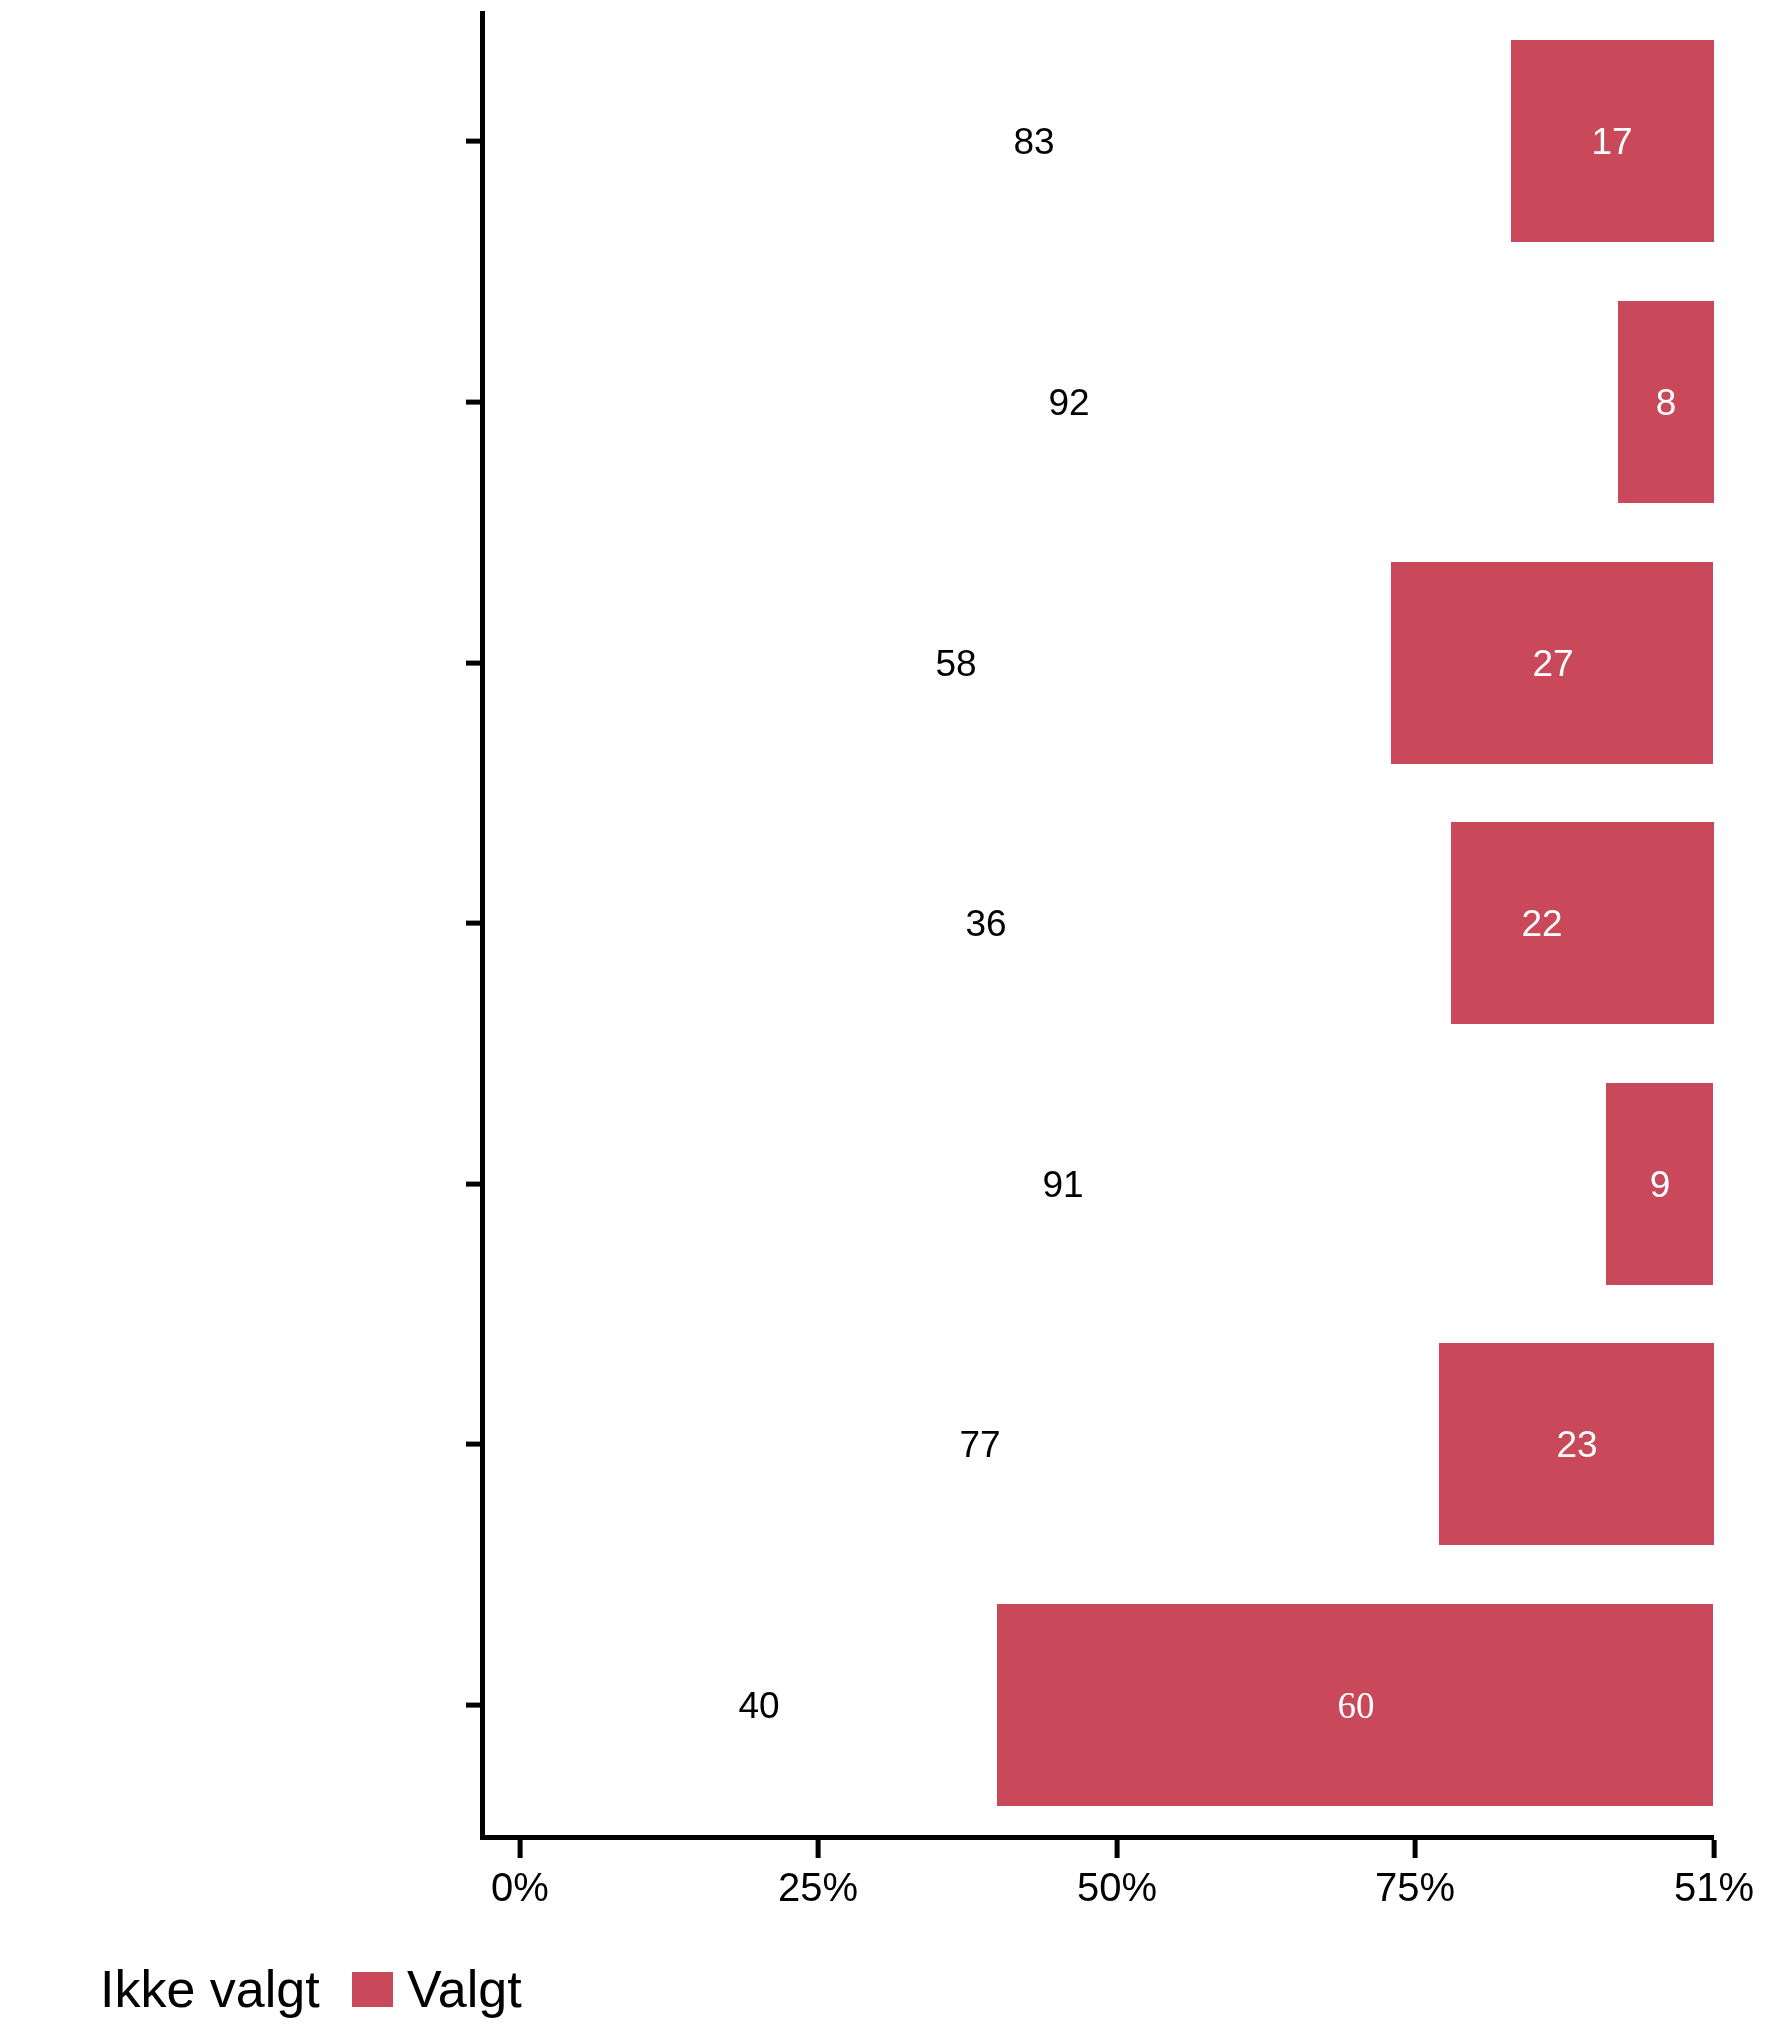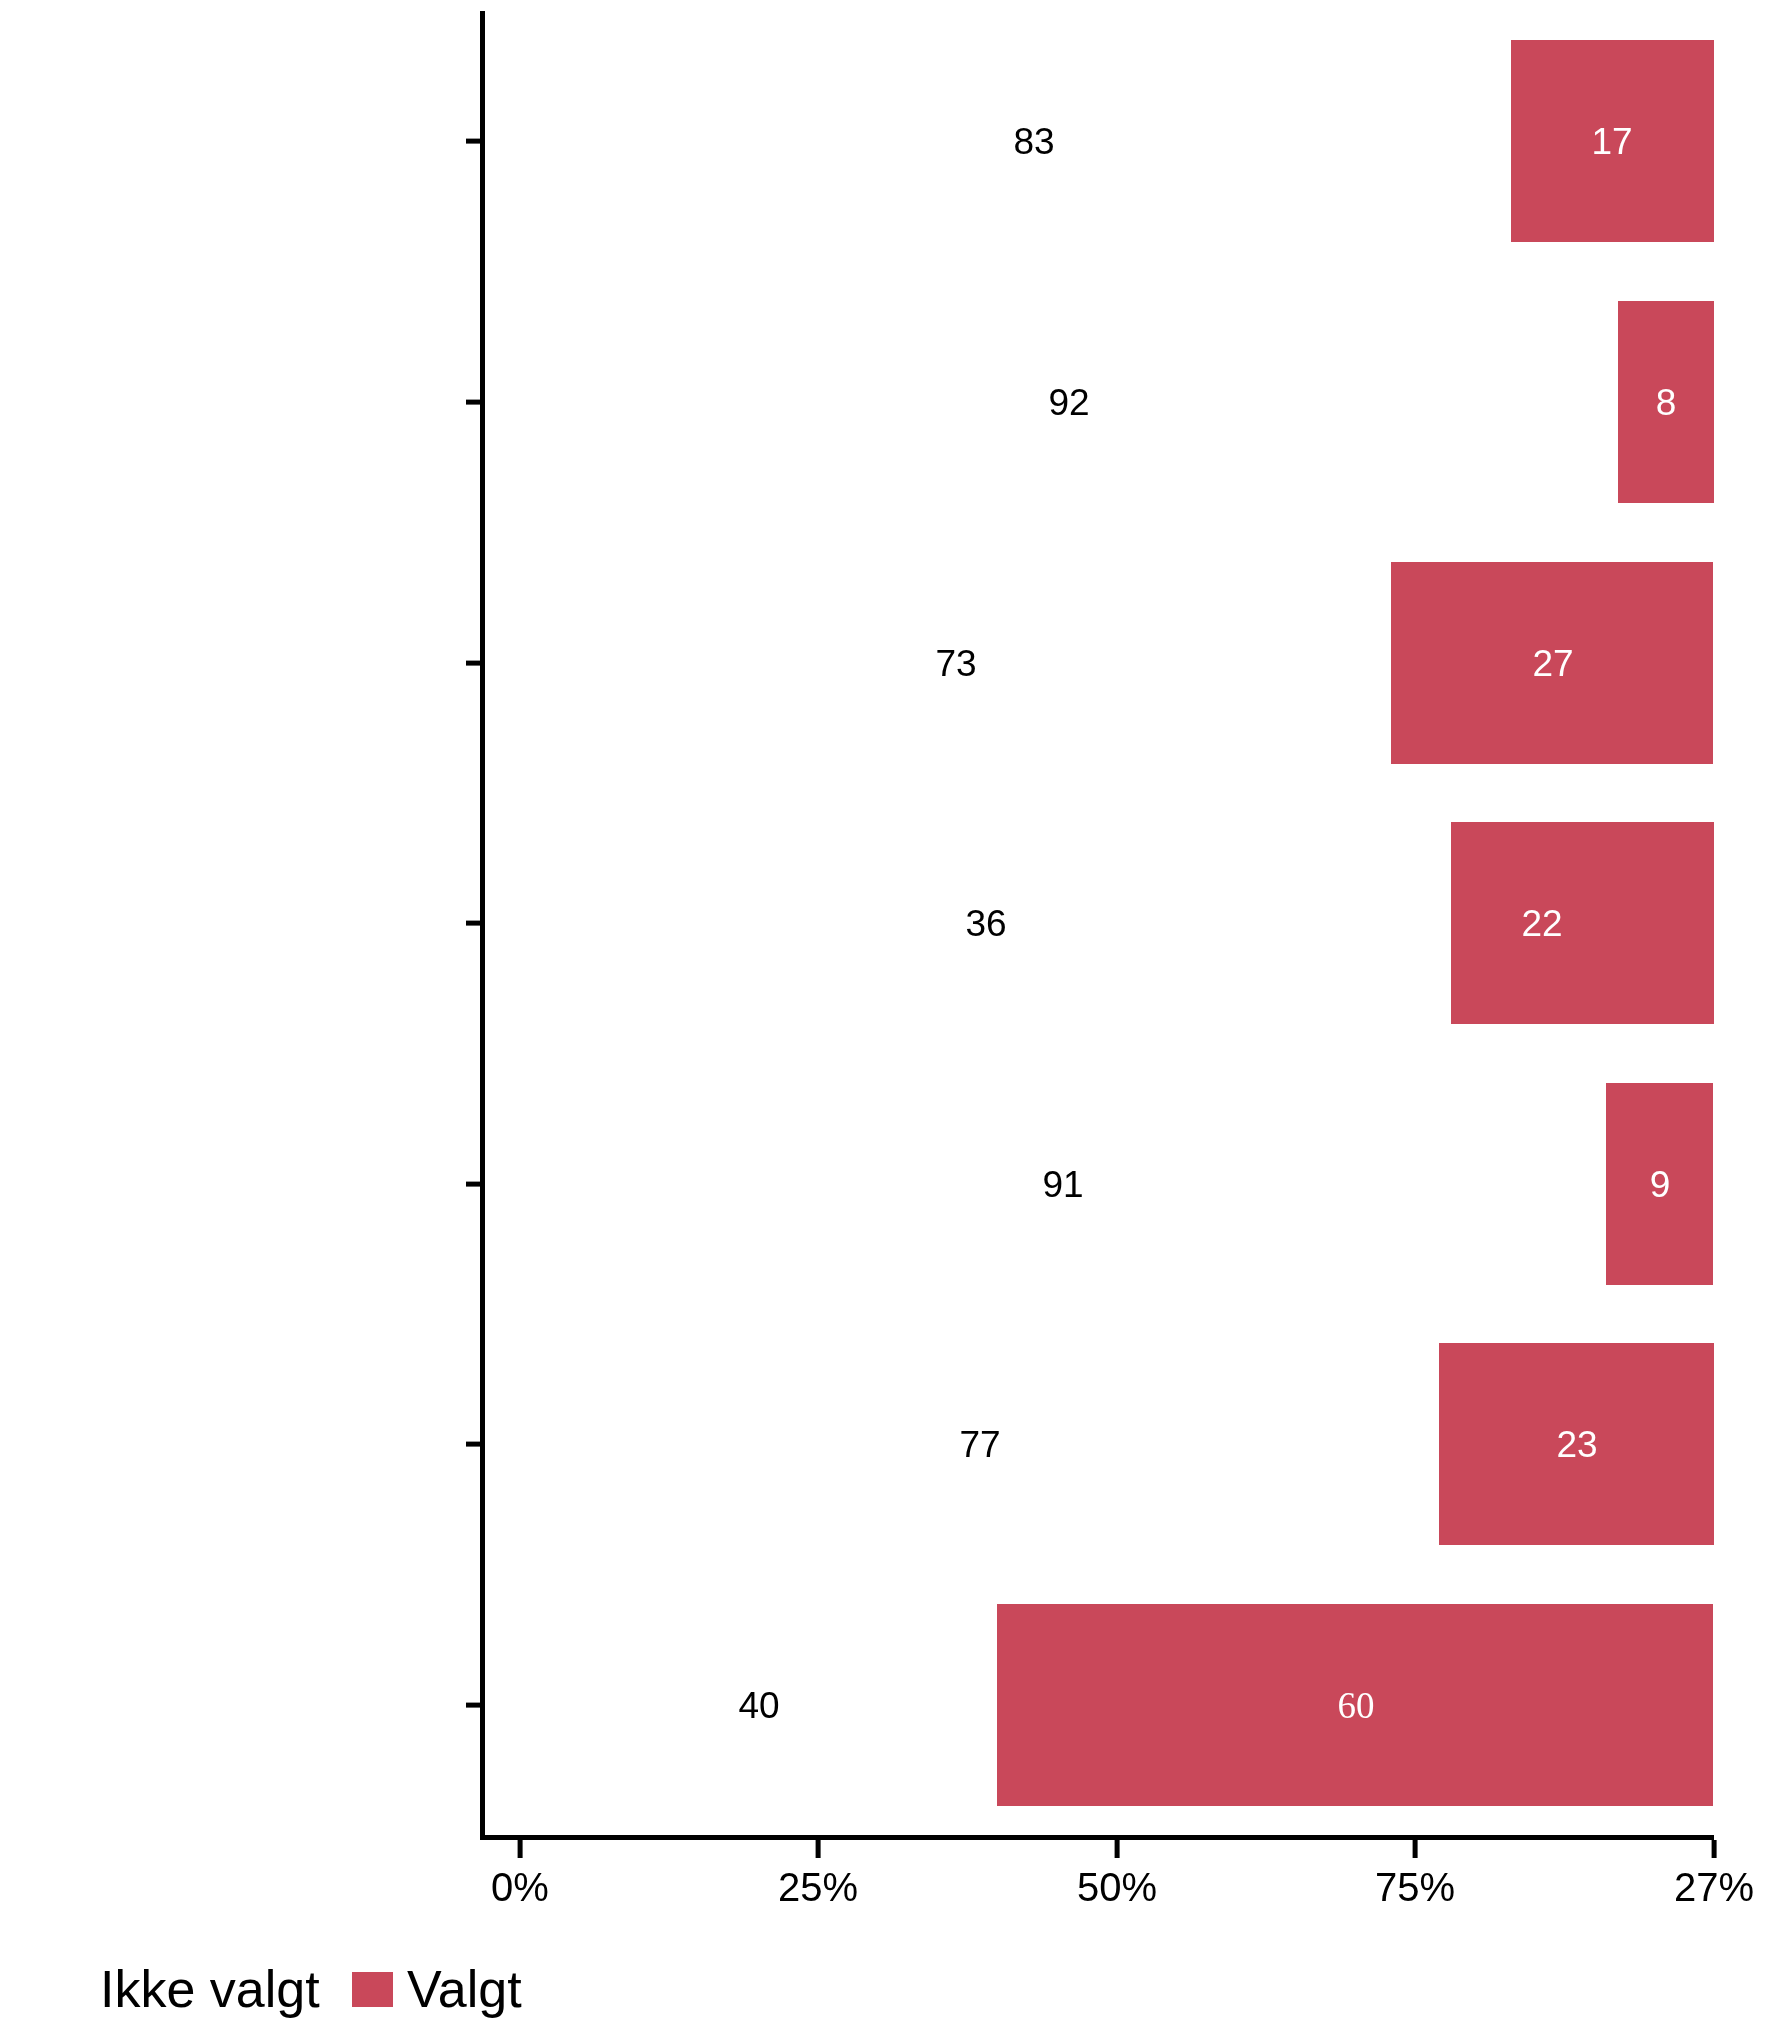--- a/index.html
+++ b/index.html
@@ -159,21 +159,21 @@
           <span class="rest-label" style="left: 554px; top: 101px;">83</span>
         </div>
         <div class="row" style="top: 290px; height: 202px;">
           <div class="bar" style="left: 1138px; width: 96px; background: rgb(201, 72, 90);"></div>
           <span class="bar-label" style="left: 1186px; top: 101px;">8</span>
           <span class="rest-label" style="left: 589px; top: 101px;">92</span>
         </div>
         <div class="row" style="top: 551px; height: 202px;">
           <div class="bar" style="left: 911px; width: 322px; background: rgb(201, 72, 90);"></div>
           <span class="bar-label" style="left: 1073px; top: 101px;">27</span>
-          <span class="rest-label" style="left: 476px; top: 101px;">73</span>
+          <span class="rest-label" style="left: 476px; top: 101px;">58</span>
         </div>
         <div class="row" style="top: 811px; height: 202px;">
           <div class="bar" style="left: 971px; width: 263px; background: rgb(201, 72, 90);"></div>
           <span class="bar-label" style="left: 1062px; top: 101px;">22</span>
           <span class="rest-label" style="left: 506px; top: 101px;">36</span>
         </div>
         <div class="row" style="top: 1072px; height: 202px;">
           <div class="bar" style="left: 1126px; width: 107px; background: rgb(201, 72, 90);"></div>
           <span class="bar-label" style="left: 1180px; top: 101px;">9</span>
           <span class="rest-label" style="left: 583px; top: 101px;">91</span>
@@ -192,21 +192,21 @@
     <div id="xticks-container">
         <div class="x-tick-mark" style="left: 40px;"></div>
         <div class="x-tick-label" style="left: 40px;">0%</div>
         <div class="x-tick-mark" style="left: 338px;"></div>
         <div class="x-tick-label" style="left: 338px;">25%</div>
         <div class="x-tick-mark" style="left: 637px;"></div>
         <div class="x-tick-label" style="left: 637px;">50%</div>
         <div class="x-tick-mark" style="left: 935px;"></div>
         <div class="x-tick-label" style="left: 935px;">75%</div>
         <div class="x-tick-mark" style="left: 1234px;"></div>
-        <div class="x-tick-label" style="left: 1234px;">27%</div>
+        <div class="x-tick-label" style="left: 1234px;">51%</div>
       </div>
   <div class="y-tick-mark" style="top: 130px;"></div>
       <div class="y-tick-mark" style="top: 391px;"></div>
       <div class="y-tick-mark" style="top: 652px;"></div>
       <div class="y-tick-mark" style="top: 912px;"></div>
       <div class="y-tick-mark" style="top: 1173px;"></div>
       <div class="y-tick-mark" style="top: 1433px;"></div>
       <div class="y-tick-mark" style="top: 1694px;"></div>
     </div>
 

